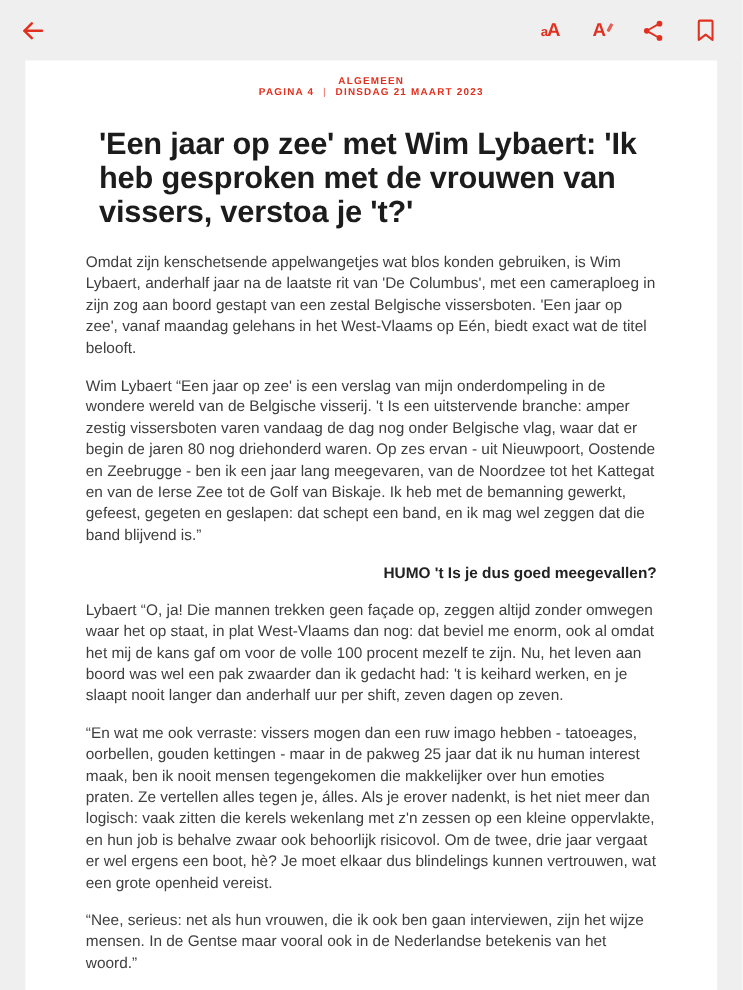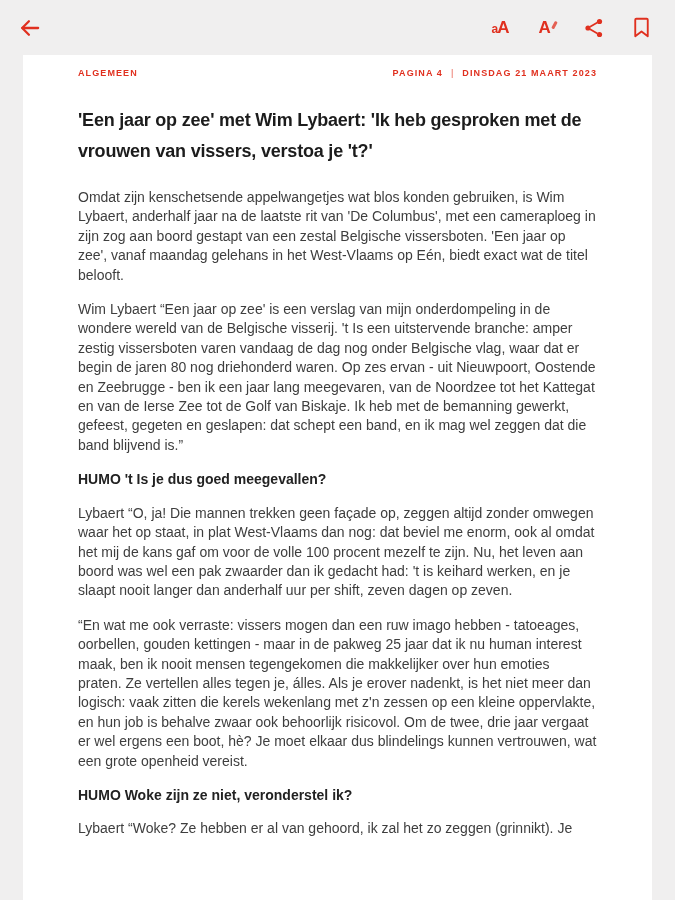--- a/index.html
+++ b/index.html
@@ -49,46 +49,48 @@
     height:845px;
     background:var(--card-bg);
     padding:13px 55px 0;
     overflow:hidden;
   }
   .meta-row{
     display:flex;justify-content:space-between;align-items:center;
     font-size:9px;font-weight:600;letter-spacing:1.1px;
     color:var(--accent);
     text-transform:uppercase;
+    flex-direction:column;
   }
   .meta-right{display:flex;align-items:flex-end;gap:8px;}
   .meta-sep{font-weight:400;opacity:.8;}
 
   .title{
-    margin:27px 0 0;
-    font-size:18px;
+    margin:27px 12px 0;
+    font-size:28px;
     line-height:31px;
     letter-spacing:-0.2px;
     font-weight:700;
     color:var(--title-color);
   }
 
   .body-text{
     margin-top:21px;
     font-size:14px;
     line-height:19.4px;
     color:var(--body-color);
   }
   .para{margin:14px 0 15px;}
   .subhead{
     margin:0;
     font-size:14px;
     line-height:19.4px;
     font-weight:700;
     color:#222222;
+    text-align:right;
   }
 </style>
 </head>
 <body>
 
 <header class="topbar">
   <button class="icon-btn" aria-label="back">
     <span style="display:flex;">
       <svg width="26" height="26" viewBox="0 0 24 24" fill="none" stroke="currentColor" stroke-width="2.1" stroke-linecap="round" stroke-linejoin="round">
         <path d="M19.5 12H5"></path>
@@ -150,17 +152,18 @@
   </div>
 
   <h1 class="title">'Een jaar op zee' met Wim Lybaert: 'Ik heb gesproken met de vrouwen van vissers, verstoa je 't?'</h1>
 
   <div class="body-text">
     <p class="para">Omdat zijn kenschetsende appelwangetjes wat blos konden gebruiken, is Wim Lybaert, anderhalf jaar na de laatste rit van 'De Columbus', met een cameraploeg in zijn zog aan boord gestapt van een zestal Belgische vissersboten. 'Een jaar op zee', vanaf maandag gelehans in het West-Vlaams op Eén, biedt exact wat de titel belooft.</p>
     <p class="para">Wim Lybaert “Een jaar op zee' is een verslag van mijn onderdompeling in de wondere wereld van de Belgische visserij. 't Is een uitstervende branche: amper zestig vissersboten varen vandaag de dag nog onder Belgische vlag, waar dat er begin de jaren 80 nog driehonderd waren. Op zes ervan - uit Nieuwpoort, Oostende en Zeebrugge - ben ik een jaar lang meegevaren, van de Noordzee tot het Kattegat en van de Ierse Zee tot de Golf van Biskaje. Ik heb met de bemanning gewerkt, gefeest, gegeten en geslapen: dat schept een band, en ik mag wel zeggen dat die band blijvend is.”</p>
     <h2 class="subhead">HUMO 't Is je dus goed meegevallen?</h2>
     <p class="para">Lybaert “O, ja! Die mannen trekken geen façade op, zeggen altijd zonder omwegen waar het op staat, in plat West-Vlaams dan nog: dat beviel me enorm, ook al omdat het mij de kans gaf om voor de volle 100 procent mezelf te zijn. Nu, het leven aan boord was wel een pak zwaarder dan ik gedacht had: 't is keihard werken, en je slaapt nooit langer dan anderhalf uur per shift, zeven dagen op zeven.</p>
     <p class="para">“En wat me ook verraste: vissers mogen dan een ruw imago hebben - tatoeages, oorbellen, gouden kettingen - maar in de pakweg 25 jaar dat ik nu human interest maak, ben ik nooit mensen tegengekomen die makkelijker over hun emoties praten. Ze vertellen alles tegen je, álles. Als je erover nadenkt, is het niet meer dan logisch: vaak zitten die kerels wekenlang met z'n zessen op een kleine oppervlakte, en hun job is behalve zwaar ook behoorlijk risicovol. Om de twee, drie jaar vergaat er wel ergens een boot, hè? Je moet elkaar dus blindelings kunnen vertrouwen, wat een grote openheid vereist.</p>
+    <p class="para">“Nee, serieus: net als hun vrouwen, die ik ook ben gaan interviewen, zijn het wijze mensen. In de Gentse maar vooral ook in de Nederlandse betekenis van het woord.”</p>
     <h2 class="subhead">HUMO Woke zijn ze niet, veronderstel ik?</h2>
     <p class="para">Lybaert “Woke? Ze hebben er al van gehoord, ik zal het zo zeggen (grinnikt). Je</p>
   </div>
 
 </main>
 
 </body></html>

